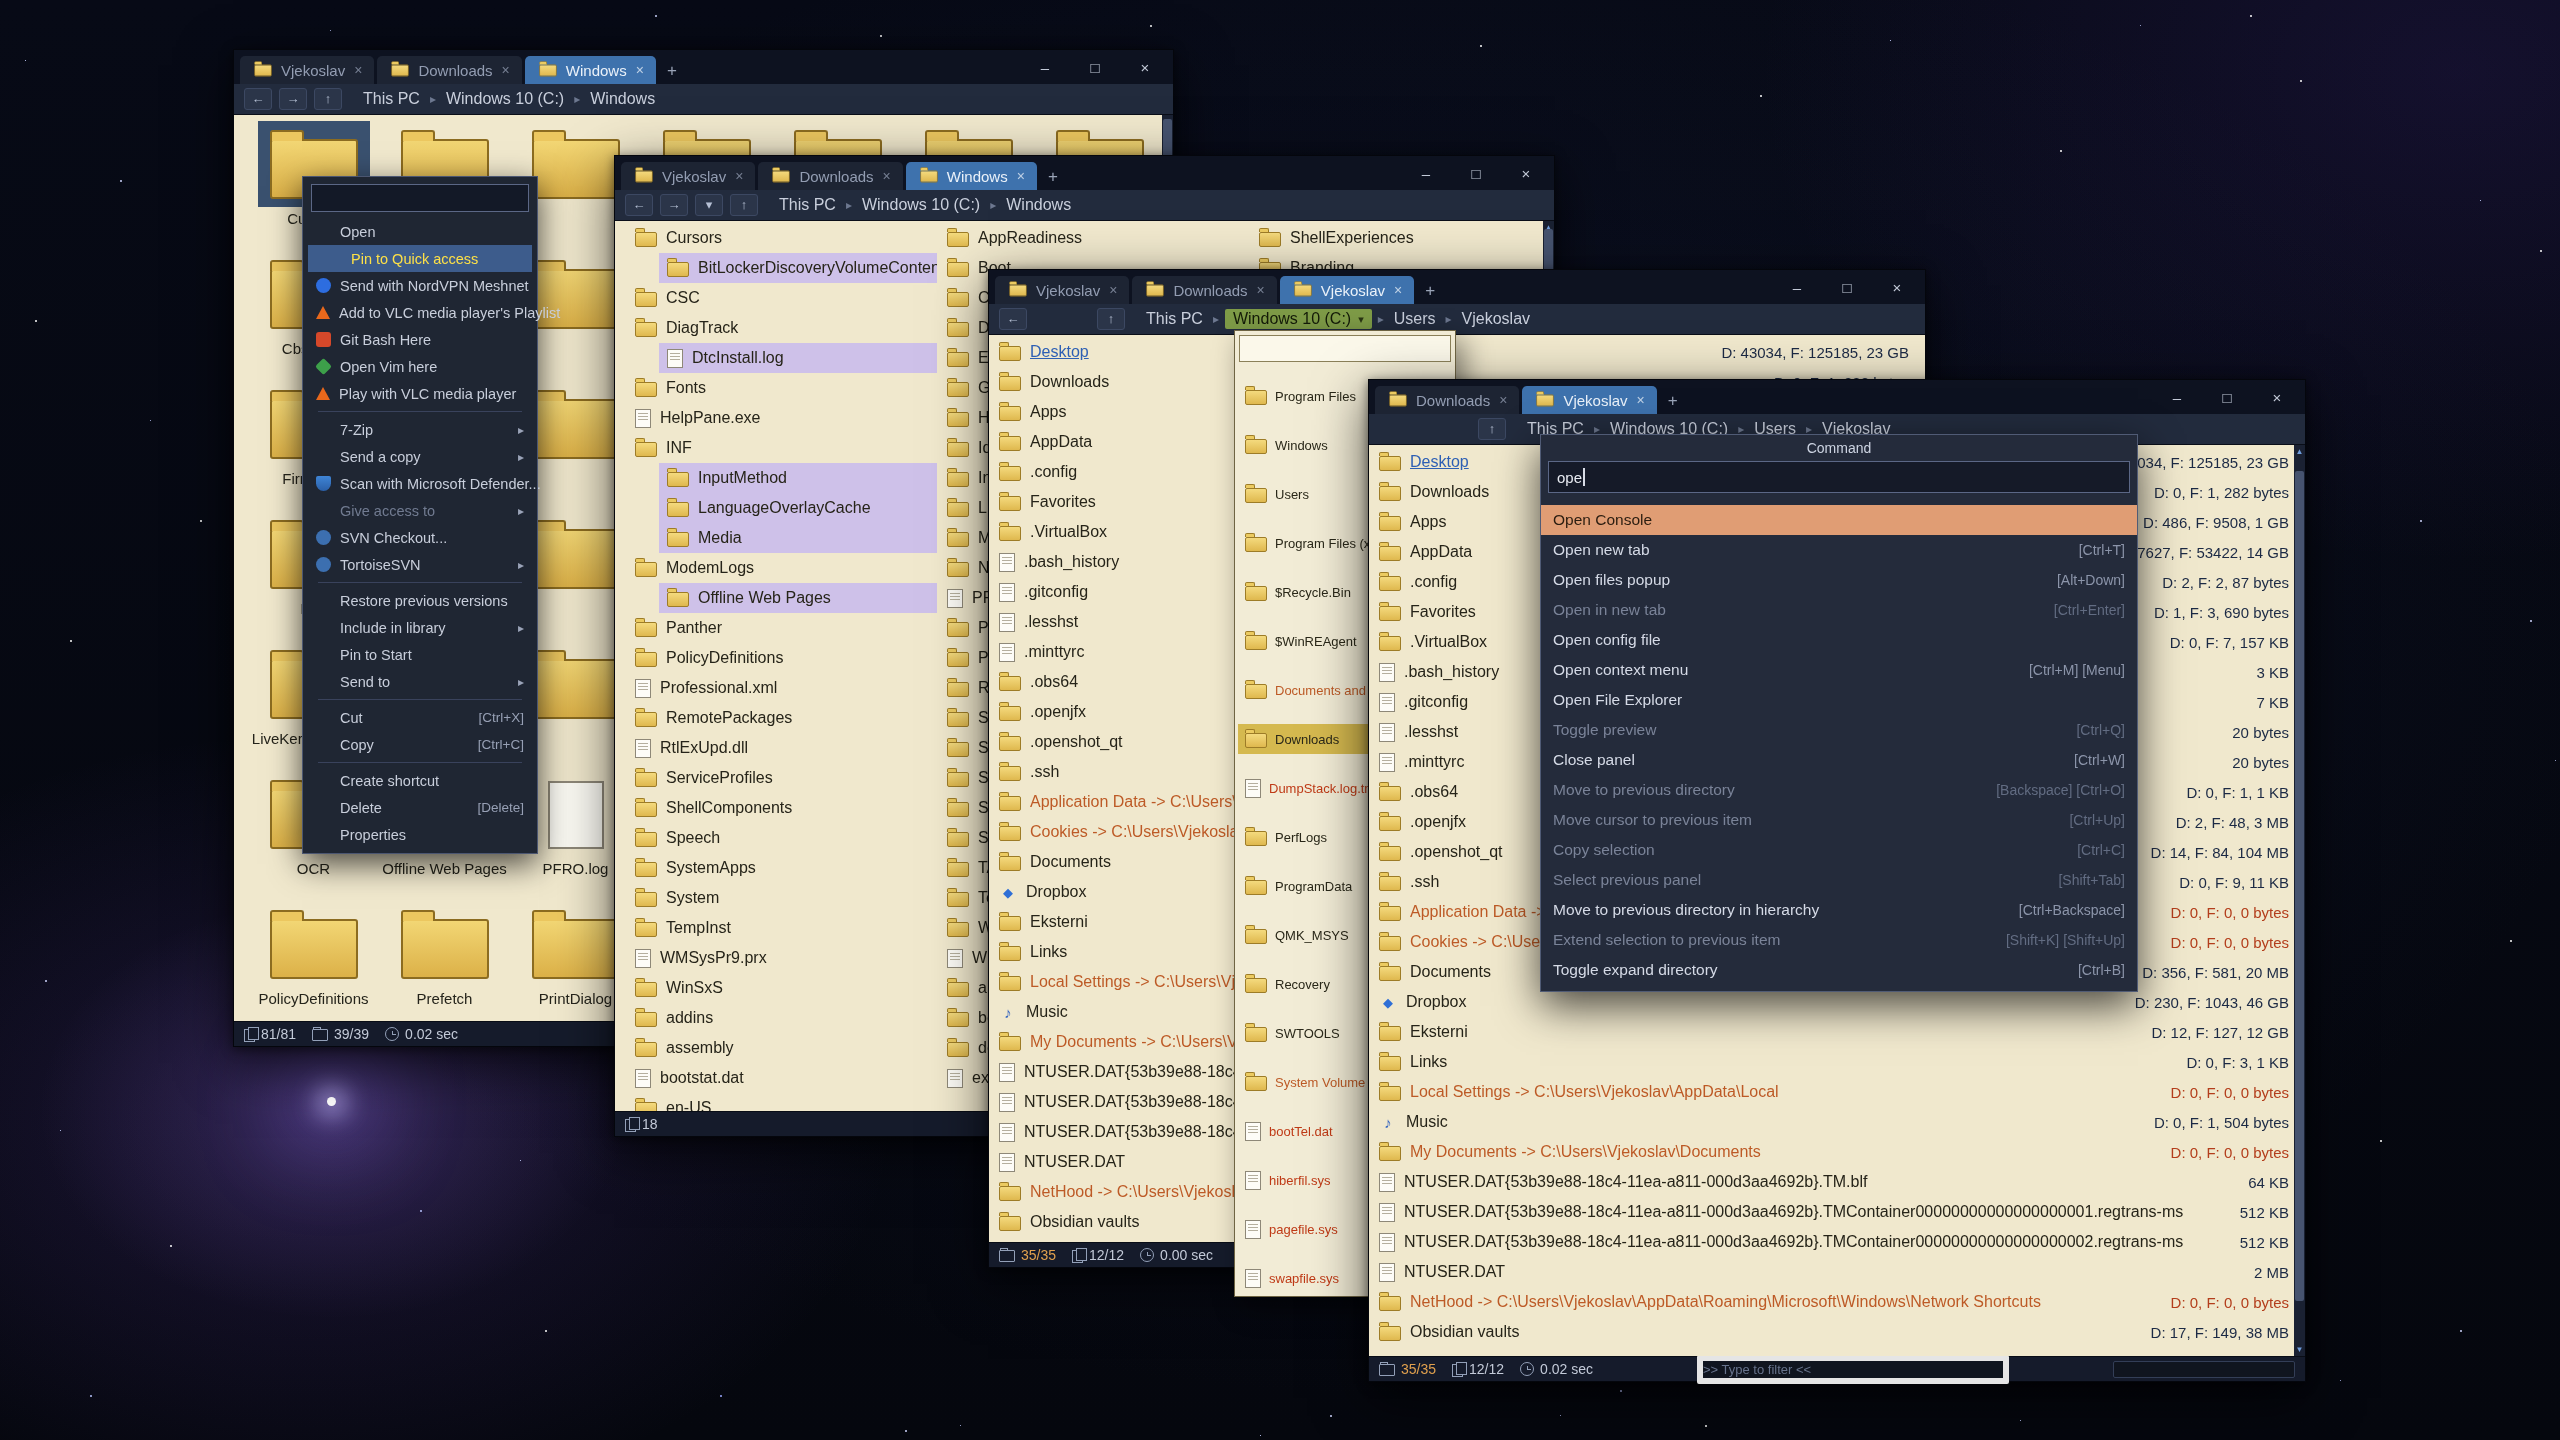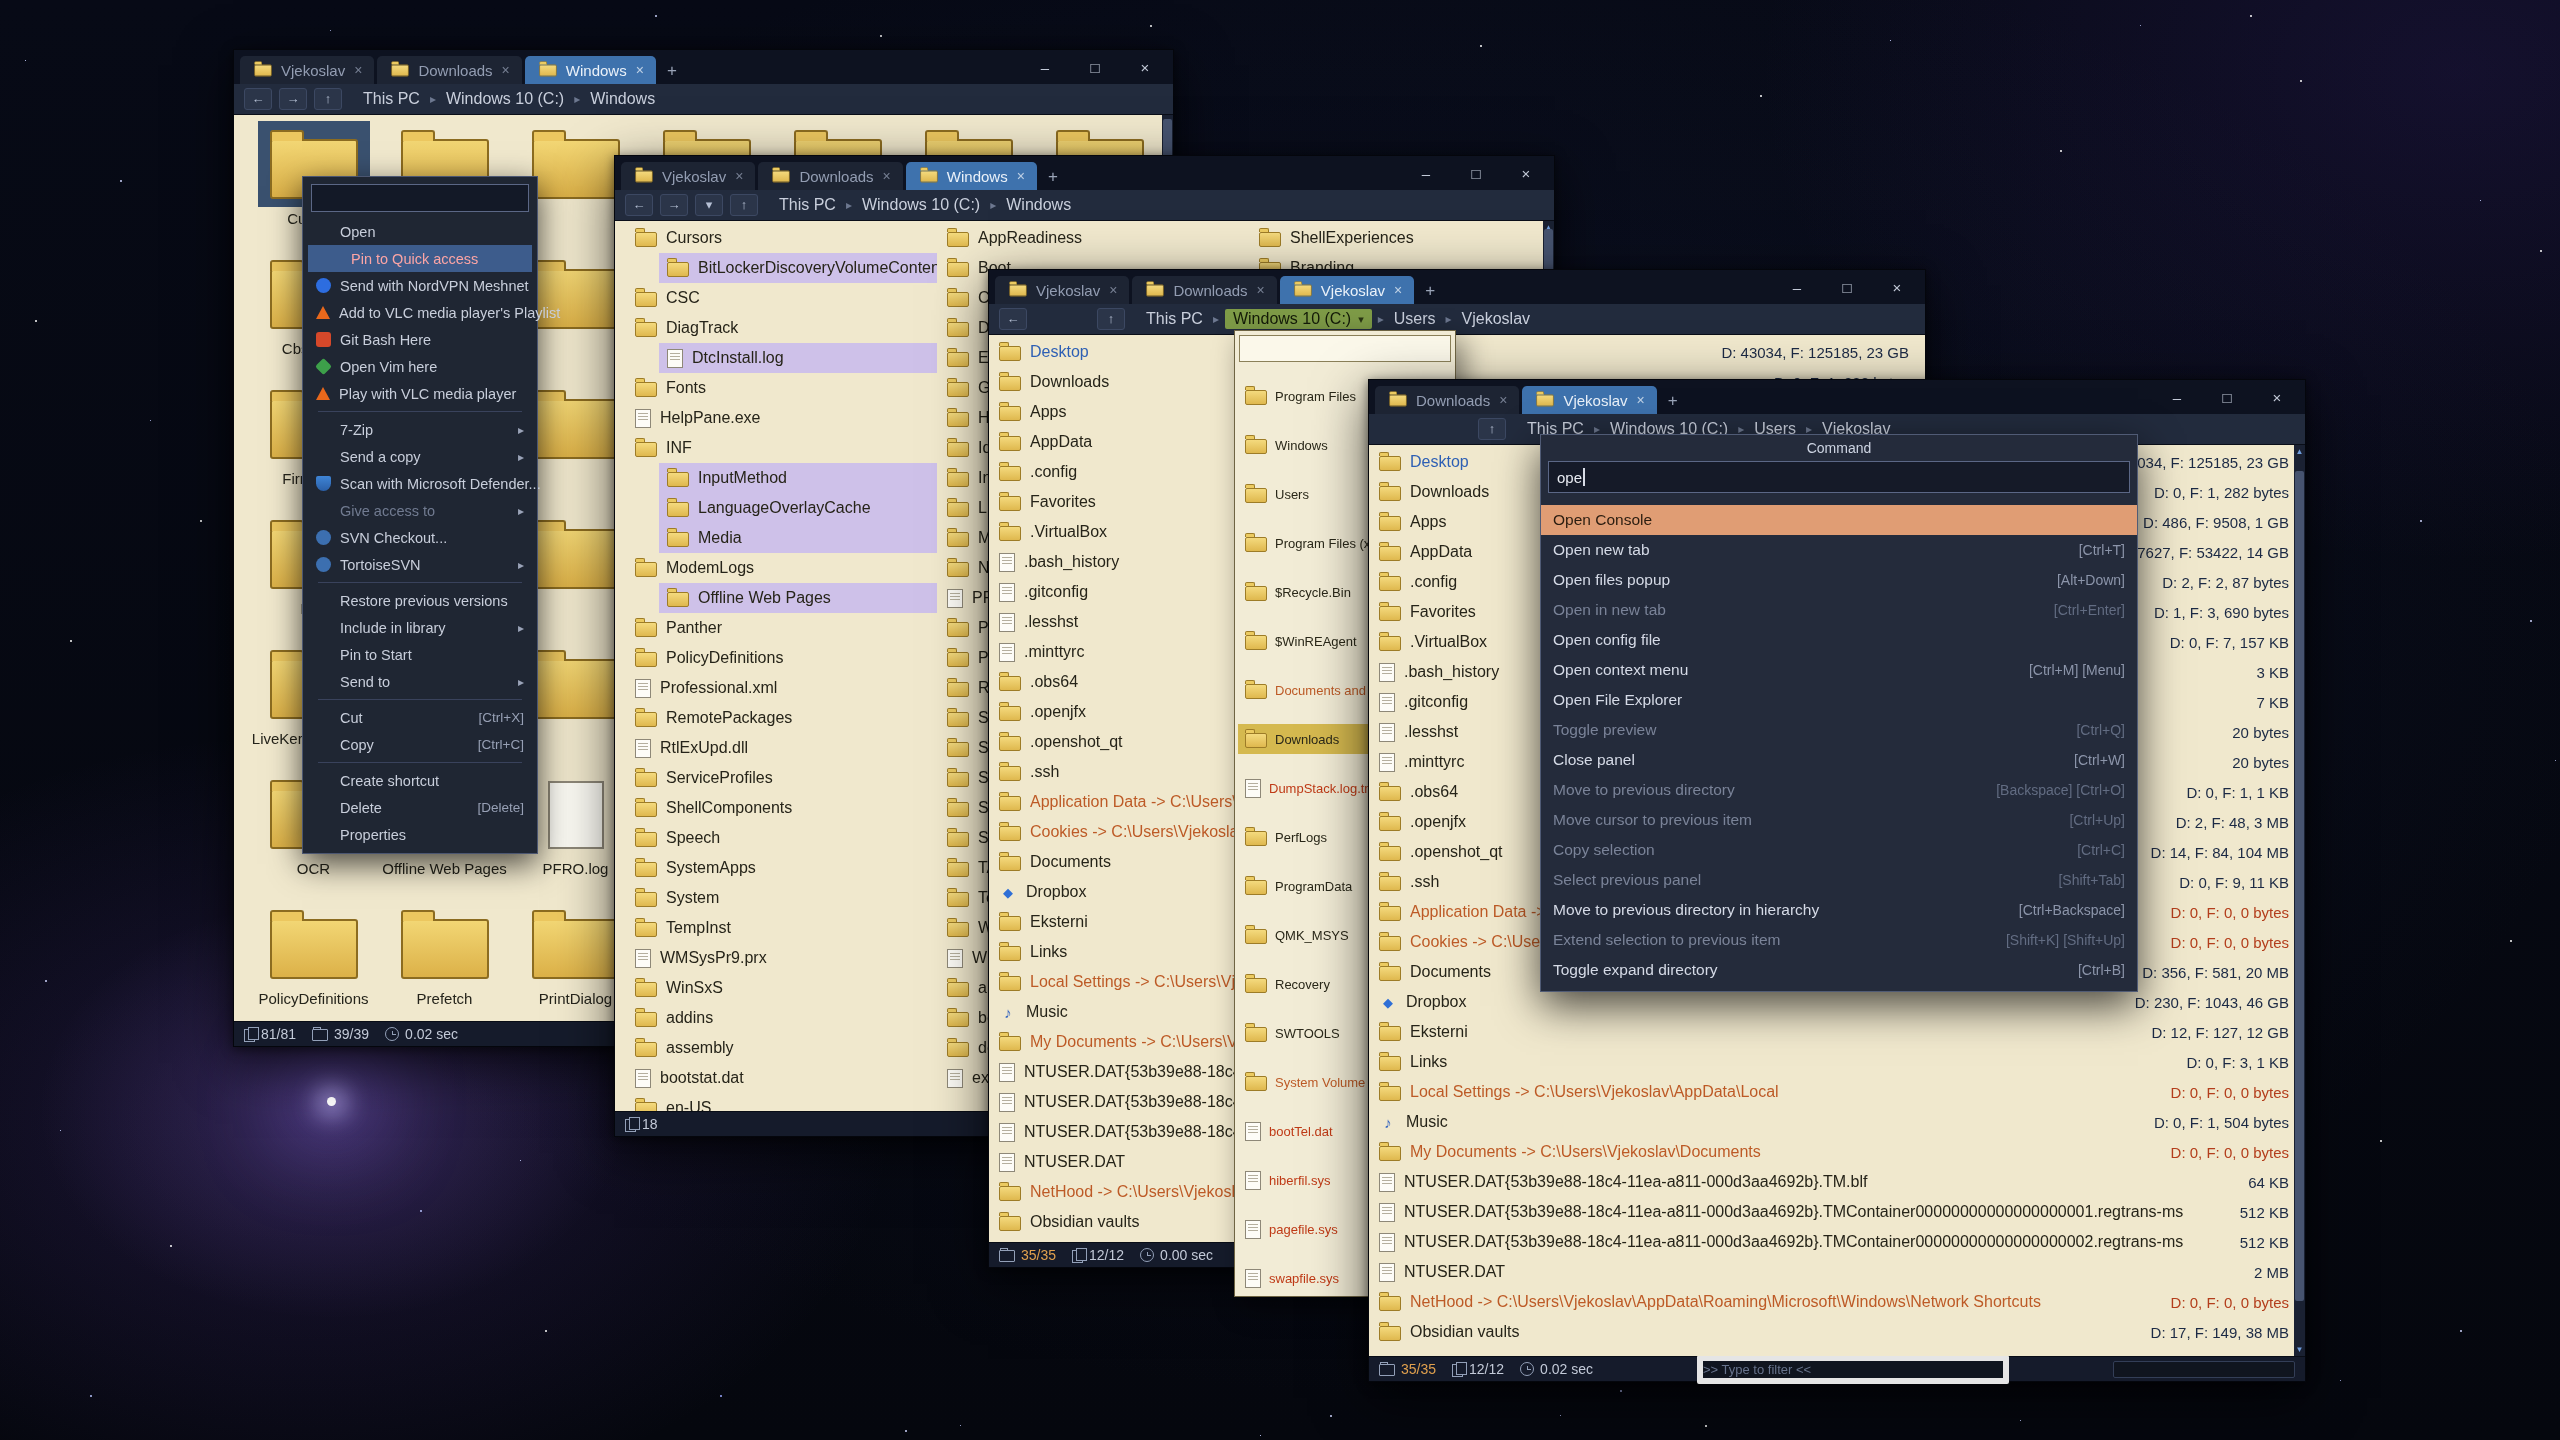--- a/index.html
+++ b/index.html
@@ -102,21 +102,21 @@
   .dbx-ic  { width:18px; flex:none; text-align:center; color:#2f6fd6; font-size:13px; }
 
   
   .flist { position:absolute; left:0; top:2px; right:0; }
   .frow { height:30px; display:flex; align-items:center; gap:9px; padding:0 16px 0 10px;
     font-size:16px; color:#262419; white-space:nowrap; }
   .frow .nm { flex:none; }
   .frow .size { margin-left:auto; flex:none; font-size:15px; color:#1c2a45; }
   .frow .size.red { color:#b33d1b; }
   .frow.jn .nm { color:#bd5a26; }
-  .frow.focus .nm { color:#2d5fb4; }
+  .frow.focus .nm { color:#2d5fb4; text-decoration:underline; }
 
   
   .col { position:absolute; top:2px; width:310px; }
   .c0 { left:12px; } .c1 { left:324px; } .c2 { left:636px; }
   .srow { height:30px; display:flex; align-items:center; gap:9px; padding:0 8px;
     font-size:16px; color:#262419; white-space:nowrap; overflow:hidden; }
   .srow.sel { background:#cec1e9;margin-left:32px; }
 
   
   .grid { position:absolute; left:14px; top:6px; display:grid; grid-template-columns:repeat(7,131px); grid-auto-rows:130px; }
@@ -130,21 +130,21 @@
   .gfile { width:52px; height:64px; margin:4px auto 0; background:#fcfbf4; border:2px solid #8e8878; }
   .glabel { margin-top:3px; font-size:15px; color:#25241b; white-space:nowrap; overflow:hidden; max-width:128px;
     margin-left:auto; margin-right:auto; }
 
   
   .ctxmenu { position:absolute; left:302px; top:176px; width:236px; z-index:2; background:#1f2633;
     border:1px solid #4b5671; box-shadow:0 10px 30px rgba(0,0,0,.7); padding:5px; box-sizing:border-box; }
   .ctx-input { height:26px; margin:2px 3px 6px; background:#131927; border:1px solid #5b6786; }
   .ctx-item { height:27px; display:flex; align-items:center; gap:9px; padding:0 8px; color:#c8cedb;
     font-size:14.5px; white-space:nowrap; }
-  .ctx-item.hl { background:#3d5c8c; color:#fca5a5;gap:20px; }
+  .ctx-item.hl { background:#3d5c8c; color:#fde047;gap:20px; }
   .ctx-item.dim { color:#717b91; }
   .ctx-ico { width:15px; height:15px; flex:none; border-radius:3px; }
   .ic-nordvpn { background:#2d6de0; border-radius:50%; }
   .ic-vlc { width:0; height:0; border-left:7px solid transparent; border-right:7px solid transparent;
     border-bottom:13px solid #e8681c; border-radius:0; background:none; }
   .ic-git { background:#d6482a; }
   .ic-vim { background:#3da04a; transform:rotate(45deg) scale(.8); }
   .ic-defender { background:linear-gradient(#3f85d6,#2a5fa8); border-radius:2px 2px 50% 50%; }
   .ic-svn { background:#3c6fb0; border-radius:50%; }
   .sc { margin-left:auto; color:#97a0b5; font-size:13.5px;padding-left:8px; }

